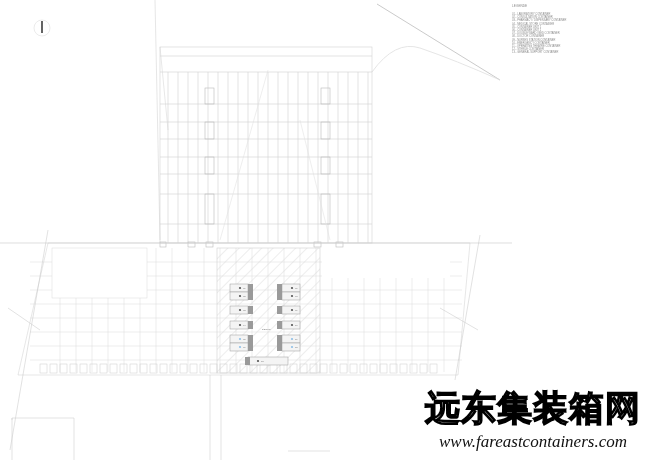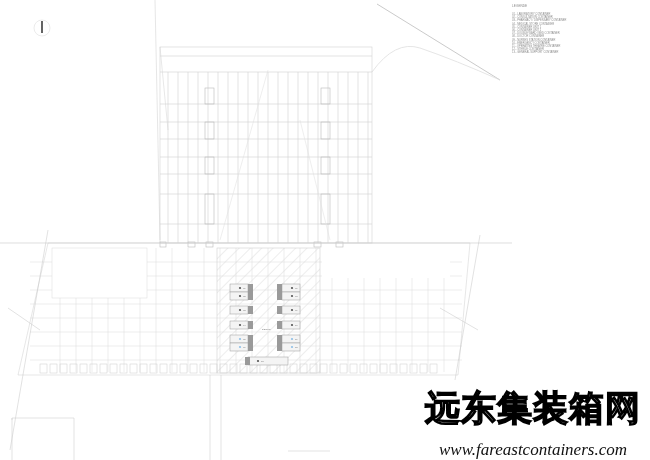--- a/index.html
+++ b/index.html
@@ -4,21 +4,21 @@
 <style>
   html,body{margin:0;padding:0;background:#ffffff;}
   body{width:650px;height:460px;overflow:hidden;position:relative;font-family:"Liberation Sans",sans-serif;}
   #plan{position:absolute;left:0;top:0;width:650px;height:460px;}
   .legend{position:absolute;left:512px;top:4px;width:120px;font-family:"Liberation Sans",sans-serif;color:#8a8a8a;}
   .legend-title{font-size:3.2px;line-height:4px;margin-bottom:5px;}
   .legend-item{font-size:2.6px;line-height:3.2px;white-space:nowrap;}
   .watermark{position:absolute;left:418px;top:388px;width:230px;text-align:center;}
   .wm-cn{font-family:"DejaVu Sans",sans-serif;font-weight:bold;font-size:35px;letter-spacing:1px;color:#ffffff;
     -webkit-text-stroke:1.4px #000000;line-height:40px;}
-  .wm-url{font-family:"Liberation Serif",serif;font-style:italic;font-size:17px;color:#111111;line-height:20px;margin-top:12px;}
+  .wm-url{font-family:"Liberation Serif",serif;font-style:italic;font-size:17px;color:#111111;line-height:20px;margin-top:4px;}
   .unit-label{font-size:2.4px;fill:#777;}
 </style>
 </head>
 <body>
 
 <svg id="plan" viewBox="0 0 650 460" xmlns="http://www.w3.org/2000/svg">
   <defs>
     <pattern id="hatch" patternUnits="userSpaceOnUse" width="8" height="8" patternTransform="rotate(45)">
       <line x1="0" y1="0" x2="0" y2="8" stroke="#dcdcdc" stroke-width="1"></line>
     </pattern>

